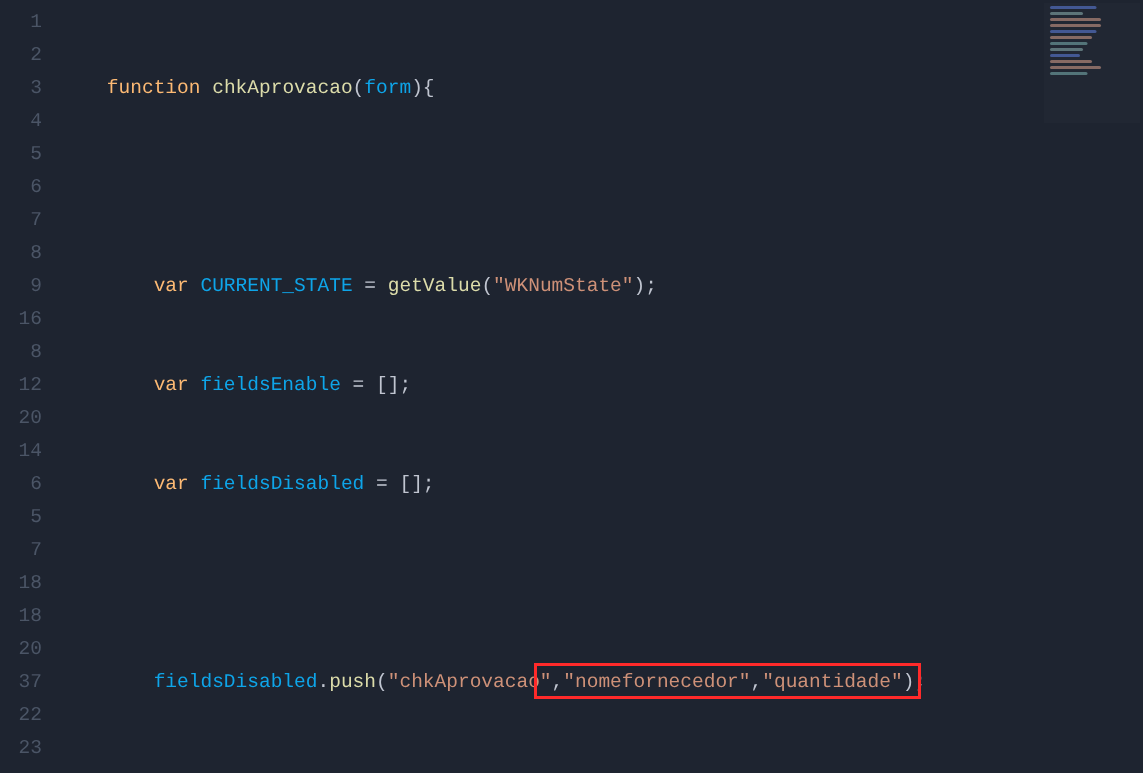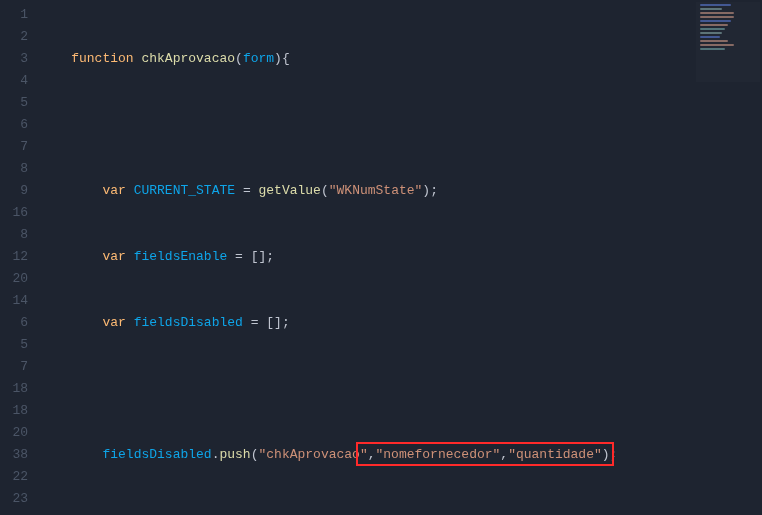--- a/index.html
+++ b/index.html
@@ -84,21 +84,21 @@
     <span class="ln">8</span>
     <span class="ln">12</span>
     <span class="ln">20</span>
     <span class="ln">14</span>
     <span class="ln">6</span>
     <span class="ln">5</span>
     <span class="ln">7</span>
     <span class="ln">18</span>
     <span class="ln">18</span>
     <span class="ln">20</span>
-    <span class="ln">38</span>
+    <span class="ln">37</span>
     <span class="ln">22</span>
     <span class="ln">23</span>
   </div>
 
   <div class="code">
     <span class="line">    <span class="kw-blue">function</span> <span class="fn">chkAprovacao</span><span class="punct">(</span><span class="ident">form</span><span class="punct">){</span></span>
     <span class="line"></span>
     <span class="line">        <span class="kw-blue">var</span> <span class="ident">CURRENT_STATE</span> <span class="punct">=</span> <span class="fn">getValue</span><span class="punct">(</span><span class="str">"WKNumState"</span><span class="punct">);</span></span>
     <span class="line">        <span class="kw-blue">var</span> <span class="ident">fieldsEnable</span> <span class="punct">=</span> <span class="punct">[]</span><span class="punct">;</span></span>
     <span class="line">        <span class="kw-blue">var</span> <span class="ident">fieldsDisabled</span> <span class="punct">=</span> <span class="punct">[]</span><span class="punct">;</span></span>

